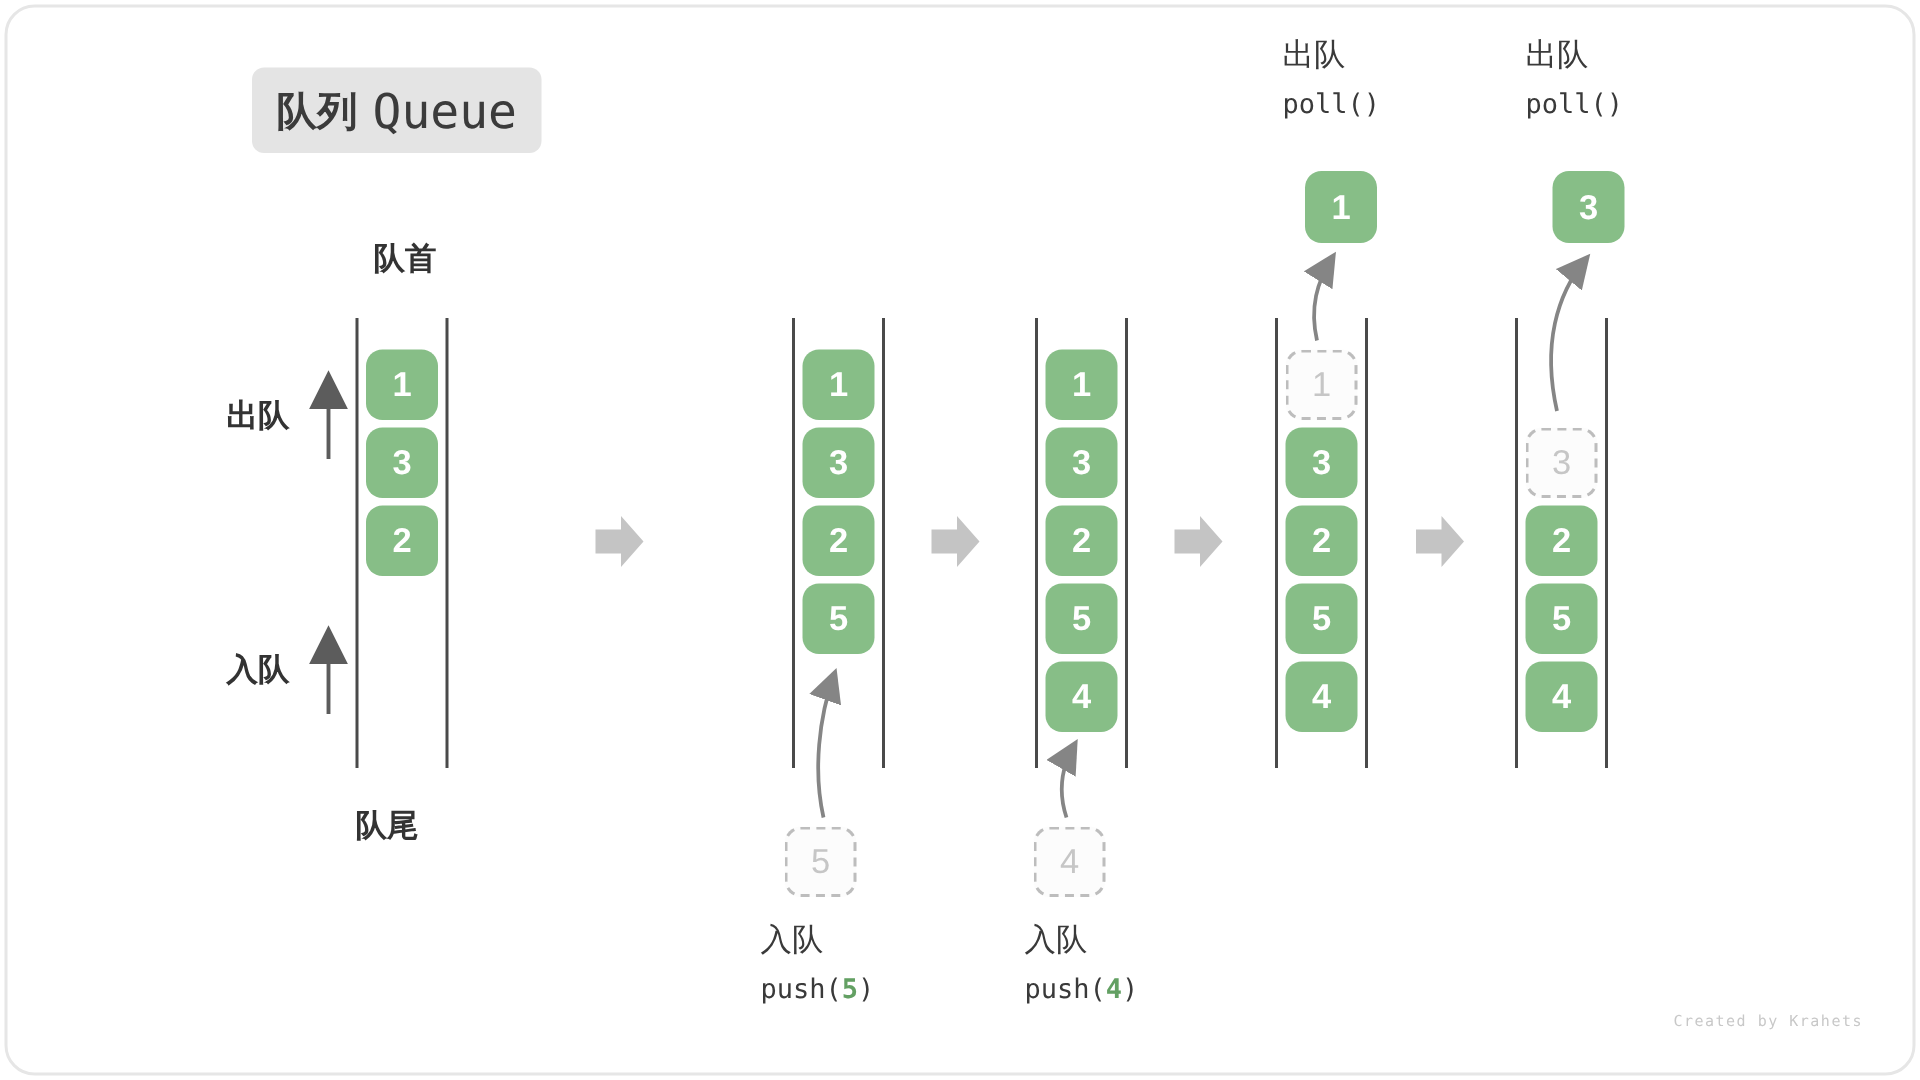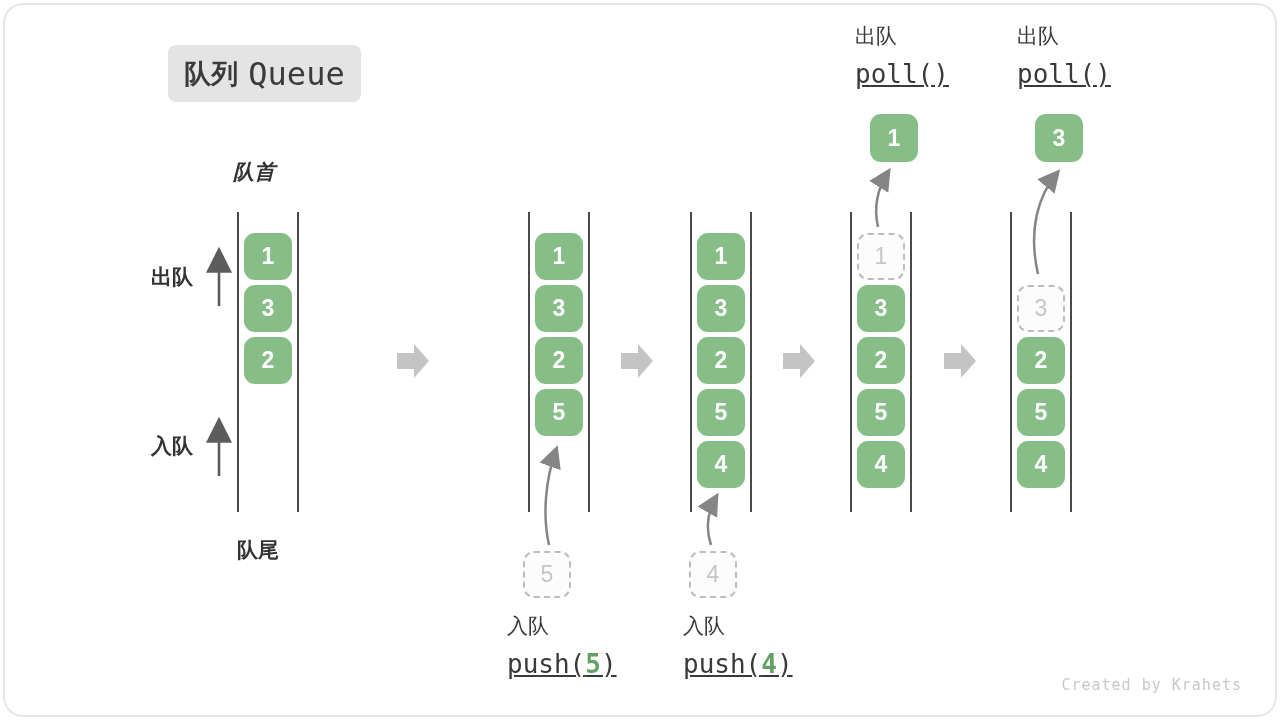--- a/index.html
+++ b/index.html
@@ -19,21 +19,21 @@
   body{font-family:"Liberation Sans","DejaVu Sans",sans-serif;color:var(--ink);}
   .canvas{position:relative;width:1280px;height:720px;background:#fff;overflow:hidden;}
   .frame{position:absolute;inset:3px;border:2px solid #E6E6E6;border-radius:20px;pointer-events:none;}
 
   .badge{position:absolute;left:168px;top:45px;width:193px;height:57px;background:var(--badge-bg);
     border-radius:8px;display:flex;align-items:center;justify-content:center;gap:10px;}
   .badge-zh{font-size:27px;font-weight:bold;color:var(--ink);}
   .badge-en{font-size:32px;font-family:"DejaVu Sans Mono","Liberation Mono",monospace;color:var(--ink);}
 
   .lbl{position:absolute;font-size:21px;font-weight:bold;color:#333;}
-  .lbl-front{left:223px;top:158px;width:62px;text-align:center;font-style:italic;}
+  .lbl-front{left:239px;top:158px;width:62px;text-align:center;}
   .lbl-rear{left:237px;top:536px;width:62px;}
   .lbl-deq{left:151px;top:263px;}
   .lbl-enq{left:151px;top:432px;}
 
   .col{position:absolute;top:212px;width:62px;height:300px;
     border-left:2px solid var(--wall);border-right:2px solid var(--wall);}
   .col-1{left:237px;} .col-2{left:528px;} .col-3{left:690px;} .col-4{left:850px;} .col-5{left:1010px;}
 
   .box{position:absolute;left:5px;width:48px;height:47px;border-radius:11px;background:var(--box-green);
     color:#fff;font-size:23px;font-weight:bold;display:flex;align-items:center;justify-content:center;}
@@ -45,26 +45,26 @@
     color:#fff;font-size:23px;font-weight:bold;display:flex;align-items:center;justify-content:center;}
   .pop-1{left:870px;top:114px;} .pop-2{left:1035px;top:114px;}
 
   .src-box{position:absolute;width:48px;height:47px;border-radius:11px;background:#FCFCFC;
     border:2px dashed var(--ghost-border);color:var(--ghost-text);font-size:23px;
     display:flex;align-items:center;justify-content:center;}
   .src-1{left:523px;top:551px;} .src-2{left:689px;top:551px;}
 
   .op{position:absolute;}
   .op-action{font-size:21px;font-weight:500;color:#3A3A3A;margin-bottom:9px;}
-  .op-code{font-size:26px;font-family:"DejaVu Sans Mono","Liberation Mono",monospace;color:#3A3A3A;text-decoration:underline;}
+  .op-code{font-size:18px;font-family:"DejaVu Sans Mono","Liberation Mono",monospace;color:#3A3A3A;}
   .op-code .g{color:var(--code-green);font-weight:bold;}
   .op-poll-1{left:855px;top:22px;} .op-poll-2{left:1017px;top:22px;}
   .op-push-1{left:507px;top:612px;} .op-push-2{left:683px;top:612px;}
 
-  .watermark{position:absolute;right:38px;top:676px;font-size:15px;
+  .watermark{position:absolute;right:38px;top:676px;font-size:10px;
     font-family:"DejaVu Sans Mono","Liberation Mono",monospace;color:var(--watermark);letter-spacing:1px;}
 
   .arrows{position:absolute;left:0;top:0;pointer-events:none;}
 </style>
 </head>
 <body>
 
 <div class="canvas">
   <div class="frame"></div>
 

